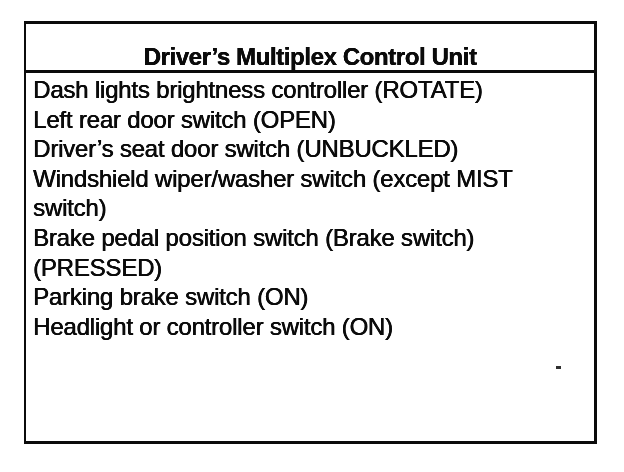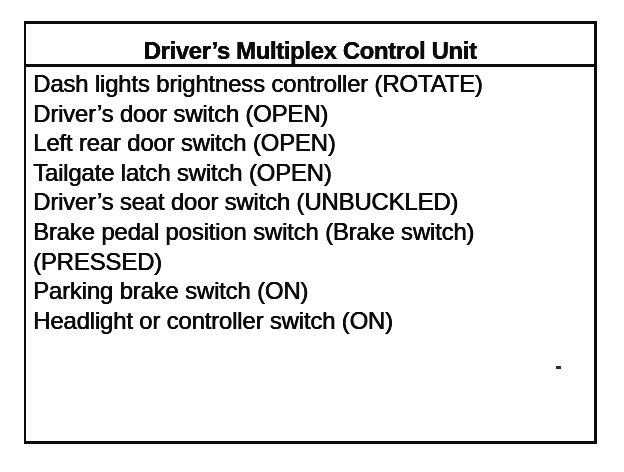--- a/index.html
+++ b/index.html
@@ -33,21 +33,21 @@
     overflow: hidden;
   }
   .unit-header {
     width: 100%;
     border-bottom: 3px solid var(--ink);
     text-align: center;
     font-weight: bold;
     font-size: 24px;
     line-height: 27px;
     letter-spacing: -0.4px;
-    padding-top: 13px;
+    padding-top: 19px;
     
     text-shadow: 0.4px 0 0 currentColor, 0 0.3px 0 currentColor;
   }
   .unit-body {
     padding: 2px 4px 0 7px;
   }
   .row {
     font-size: 24px;
     line-height: 29.6px;
     letter-spacing: -0.2px;
@@ -66,23 +66,22 @@
 </style>
 </head>
 <body>
 
 <div class="page">
   <div class="unit-table">
     <div class="unit-header">Driver’s Multiplex Control Unit</div>
     <div class="unit-body">
 
     <div class="row">Dash lights brightness controller (ROTATE)</div>
-        <div class="row">Driver’s door switch (OPEN)</div>
         <div class="row">Left rear door switch (OPEN)</div>
-        <div class="row">Tailgate latch switch (OPEN)</div>
         <div class="row">Driver’s seat door switch (UNBUCKLED)</div>
+        <div class="row">Windshield wiper/washer switch (except MIST switch)</div>
         <div class="row">Brake pedal position switch (Brake switch) (PRESSED)</div>
         <div class="row">Parking brake switch (ON)</div>
         <div class="row">Headlight or controller switch (ON)</div>
       </div>
   </div>
   <div class="scan-dot"></div>
 </div>
 
 </body></html>

